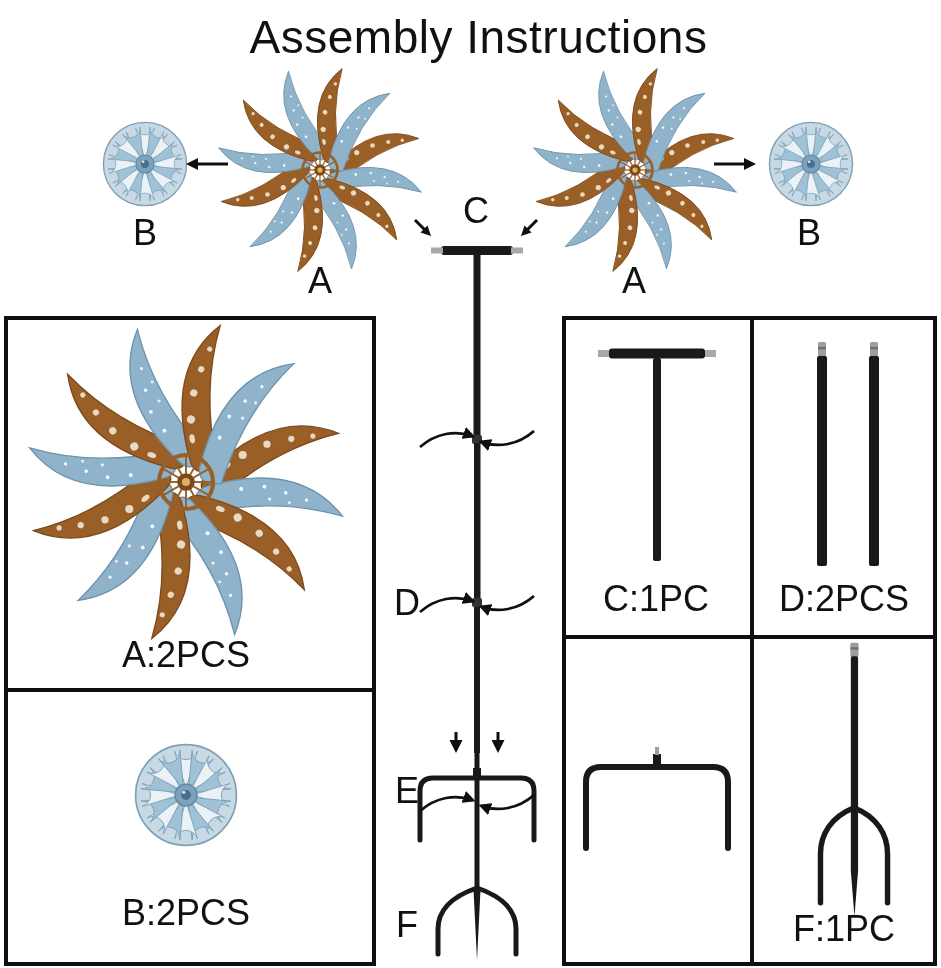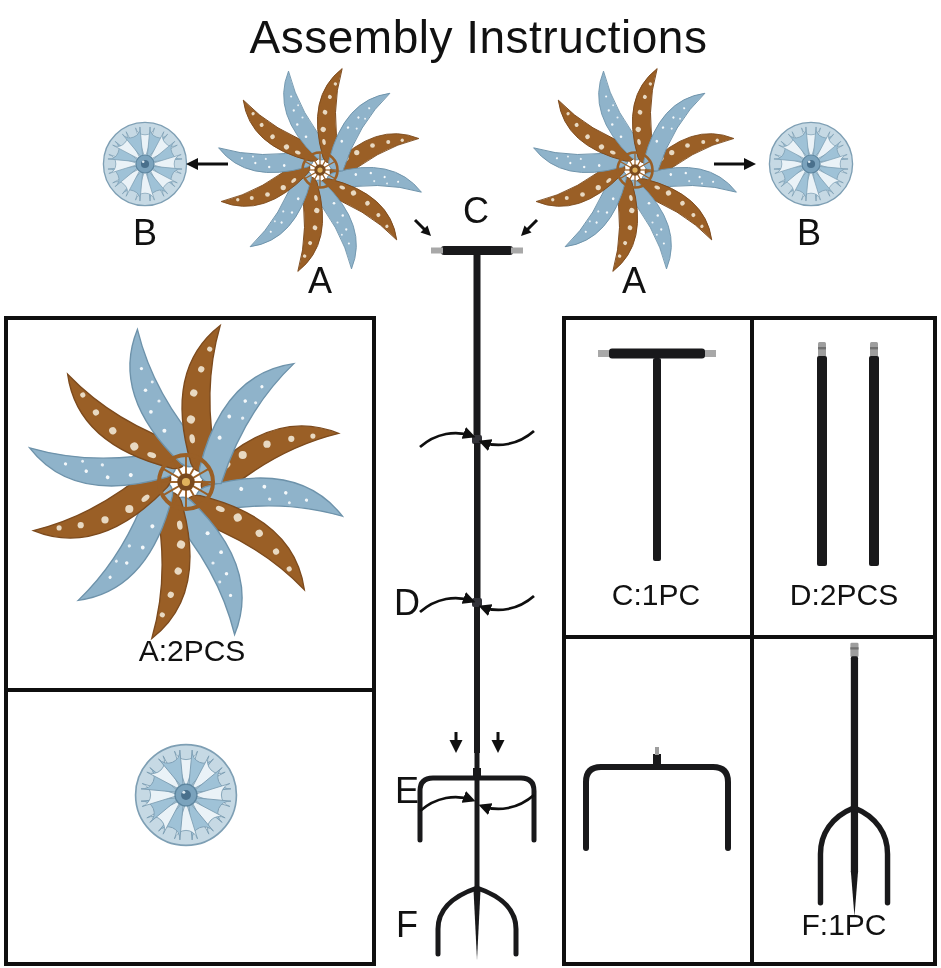--- a/index.html
+++ b/index.html
@@ -3,21 +3,21 @@
 <meta charset="utf-8">
 <style>
   * { box-sizing: border-box; }
   html,body { margin:0; padding:0; background:#fff; }
   body { font-family:"Liberation Sans", sans-serif; color:#0f0f0f; }
   #page { position:relative; width:941px; height:968px; margin:0 auto; background:#fff; overflow:hidden; }
   .abs { position:absolute; }
   .title { position:absolute; top:0; left:0; width:100%; margin:8px; text-align:center;
            font-size:46px; font-weight:500; letter-spacing:.5px; line-height:58px; color:#111; }
   .callout { position:absolute; width:64px; text-align:center; font-size:36px; font-weight:500; color:#111; }
-  .part-label { position:absolute; width:200px; text-align:center; font-size:30px; font-weight:500; color:#111; }
+  .part-label { position:absolute; width:200px; text-align:center; font-size:36px; font-weight:500; color:#111; }
   .panel { position:absolute; border:4px solid #0f0f0f; background:#fff; }
   .div-h { position:absolute; left:0; width:100%; height:4px; background:#0f0f0f; }
   .div-v { position:absolute; top:0; width:4px; height:100%; background:#0f0f0f; }
   .defs-holder { position:absolute; width:0; height:0; overflow:hidden; }
 </style>
 </head>
 <body>
 
 <div id="page">
 
@@ -203,24 +203,25 @@
   <div class="callout" style="left:375px;top:582px">D</div>
   <div class="callout" style="left:375px;top:770px">E</div>
   <div class="callout" style="left:375px;top:904px">F</div>
 
   <div class="panel" style="left:4px;top:316px;width:372px;height:650px">
     <div class="div-h" style="top:368px"></div>
   </div>
   <svg class="abs" style="left:24px;top:320px" width="324" height="324">
       <use href="#sym-spinner" width="324" height="324"></use>
     </svg>
-  <div class="part-label" style="left:92px;top:634px">A:2PCS</div>
+  <div class="part-label" style="left:86px;top:634px">A:2PCS</div>
   <svg class="abs" style="left:129px;top:738px" width="114" height="114">
       <use href="#sym-cap" width="114" height="114"></use>
     </svg>
+  <div class="part-label" style="left:86px;top:892px">B:2PCS</div>
 
   <div class="panel" style="left:562px;top:316px;width:375px;height:650px">
     <div class="div-v" style="left:184px"></div>
     <div class="div-h" style="top:315px"></div>
   </div>
   <svg class="abs" style="left:592px;top:336px" width="130" height="240">
       <use href="#sym-c" width="130" height="240"></use>
     </svg>
   <div class="part-label" style="left:556px;top:578px">C:1PC</div>
 

